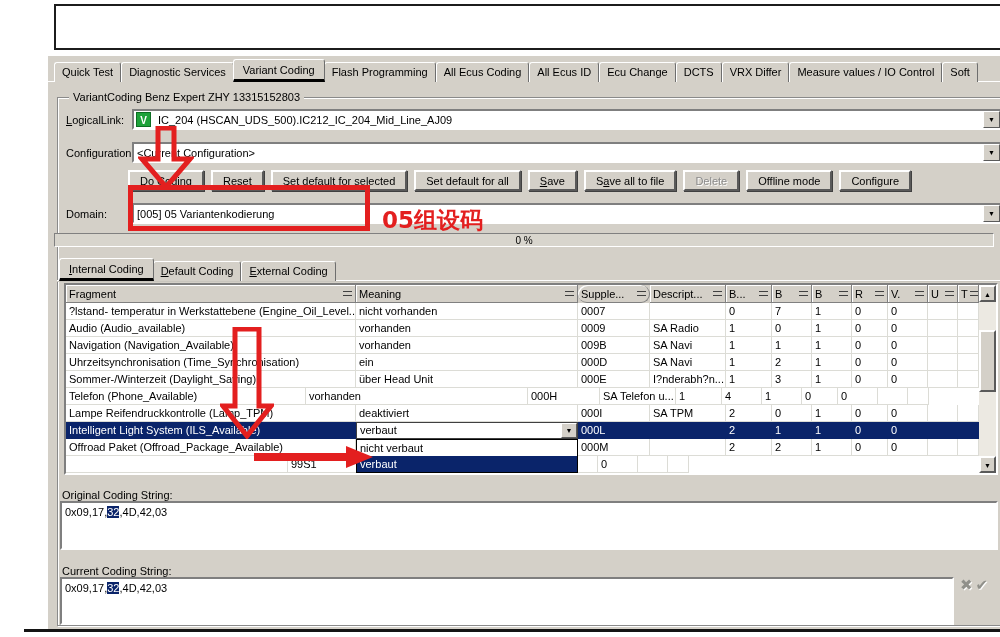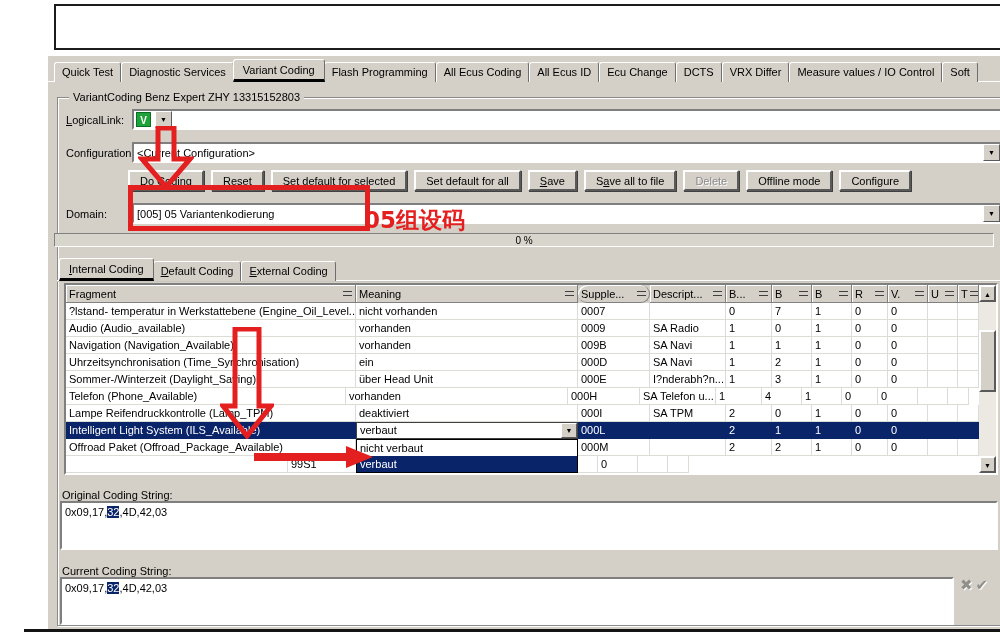--- a/index.html
+++ b/index.html
@@ -93,21 +93,21 @@
 
   #result-icons { left:936px; top:576px; display:flex; gap:3px; color:#90908a; font-size:15px; font-weight:bold;
     text-shadow:1px 1px 0 #fff; z-index:2; }
 
   #bottom-line { left:0; top:629px; width:1000px; height:3px; background:#141414; }
 
   
   .annot { z-index:50; color:var(--annotation-red,#e31f1f); pointer-events:none; }
   .annot svg path, .annot svg polygon { stroke:currentColor; }
   #annot-domain-rect { left:104px; top:185px; width:242px; height:46px; border:5px solid var(--annotation-red,#e31f1f); }
-  #annot-note { left:340px; top:205px; font-size:23px; font-weight:bold;
+  #annot-note { left:358px; top:205px; font-size:23px; font-weight:bold;
     font-family:"DejaVu Sans","Liberation Sans",sans-serif; }
 </style>
 </head>
 <body>
 
 <div class="page">
 
   <div class="abs" id="top-box"></div>
   <div class="abs" id="dialog"></div>
   <div class="abs" id="tabline"></div>
@@ -124,20 +124,21 @@
       <div class="tab">Measure values / IO Control</div>
       <div class="tab">Soft</div>
     </div>
 
   <div class="abs" id="groupbox"></div>
   <div class="abs" id="group-legend">VariantCoding Benz Expert ZHY 13315152803</div>
 
   <div class="abs fld-label" style="left:42px; top:114px;"><span class="accel">L</span>ogicalLink:</div>
   <div class="abs combo" style="top:109px;">
     <span class="v-icon">V</span>
+    <span class="combo-text">IC_204 (HSCAN_UDS_500).IC212_IC_204_Mid_Line_AJ09</span>
     <span class="combo-arrow">▼</span>
   </div>
 
   <div class="abs fld-label" style="left:42px; top:147px;">Configuration:</div>
   <div class="abs combo" style="top:142px;">
     <span class="combo-text">&lt;Current Configuration&gt;</span>
     <span class="combo-arrow">▼</span>
   </div>
 
   <div class="abs" id="action-buttons">
@@ -276,21 +277,21 @@
           <div class="gcell" style="width: 76px;">I?nderabh?n...</div>
           <div class="gcell" style="width: 46px;">1</div>
           <div class="gcell" style="width: 40px;">3</div>
           <div class="gcell" style="width: 40px;">1</div>
           <div class="gcell" style="width: 36px;">0</div>
           <div class="gcell" style="width: 40px;">0</div>
           <div class="gcell" style="width: 30px;"></div>
           <div class="gcell" style="width: 21px;"></div>
         </div>
         <div class="grow">
-          <div class="gcell" style="width: 280px;">Telefon (Phone_Available)</div>
+          <div class="gcell" style="width: 240px;">Telefon (Phone_Available)</div>
           <div class="gcell" style="width: 222px;">vorhanden</div>
           <div class="gcell" style="width: 72px;">000H</div>
           <div class="gcell" style="width: 76px;">SA Telefon u...</div>
           <div class="gcell" style="width: 46px;">1</div>
           <div class="gcell" style="width: 40px;">4</div>
           <div class="gcell" style="width: 40px;">1</div>
           <div class="gcell" style="width: 36px;">0</div>
           <div class="gcell" style="width: 40px;">0</div>
           <div class="gcell" style="width: 30px;"></div>
           <div class="gcell" style="width: 21px;"></div>

